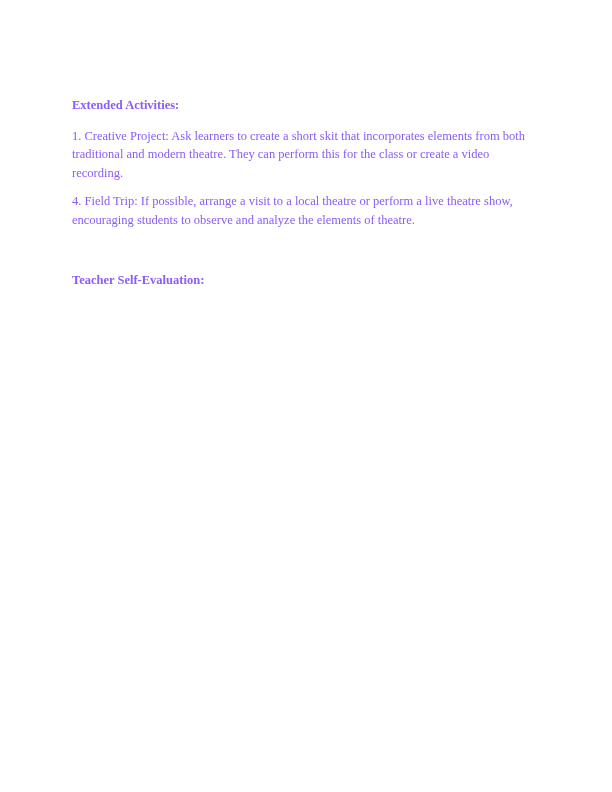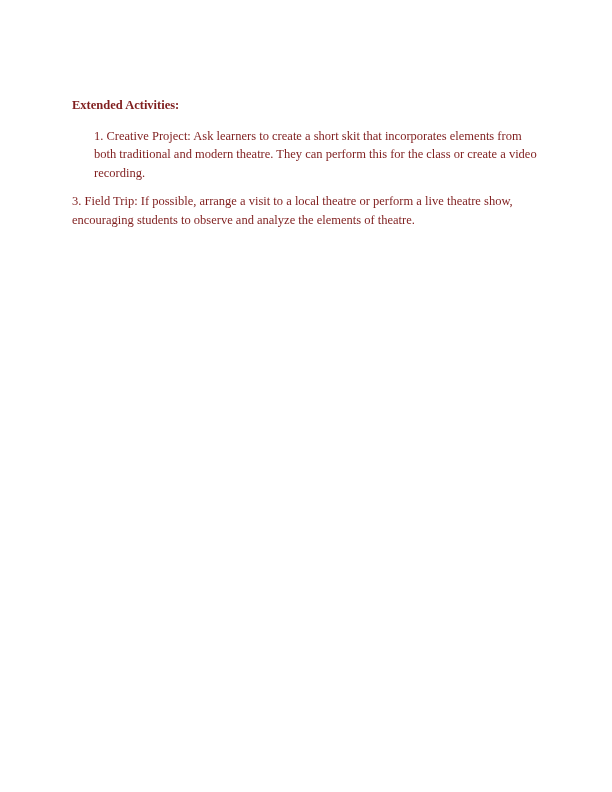--- a/index.html
+++ b/index.html
@@ -7,48 +7,48 @@
     padding: 0;
     background: #ffffff;
   }
   .page {
     position: relative;
     width: 612px;
     height: 792px;
     background: #ffffff;
     overflow: hidden;
     font-family: "Liberation Serif", "DejaVu Serif", serif;
-    color: #7f1d1d;
+    color: #8b5cf6;
     box-sizing: border-box;
     padding: 96px 72px 72px 72px;
   }
   .doc-heading {
     font-size: 12.5px;
     font-weight: bold;
     margin: 0 0 0 0;
     line-height: 1.5;
   }
   .doc-paragraph {
     font-size: 12.5px;
     font-weight: normal;
     margin: 10px 0 0 0;
     line-height: 1.48;
   }
   .doc-paragraph + .doc-heading {
     margin-top: 42px;
   }
   .doc-heading + .doc-paragraph {
     margin-top: 12px;
-    margin-left: 22px;
   }
 </style>
 </head>
 <body>
 
 <div class="page">
   <div class="doc-heading">Extended Activities:</div>
 
   <p class="doc-paragraph">1. Creative Project: Ask learners to create a short skit that incorporates elements from both traditional and modern theatre. They can perform this for the class or create a video recording.</p>
 
 
-  <p class="doc-paragraph">3. Field Trip: If possible, arrange a visit to a local theatre or perform a live theatre show, encouraging students to observe and analyze the elements of theatre.</p>
+  <p class="doc-paragraph">4. Field Trip: If possible, arrange a visit to a local theatre or perform a live theatre show, encouraging students to observe and analyze the elements of theatre.</p>
 
+  <div class="doc-heading doc-paragraph" style="font-weight:bold; margin-top:42px;">Teacher Self-Evaluation:</div>
 </div>
 
 </body></html>

